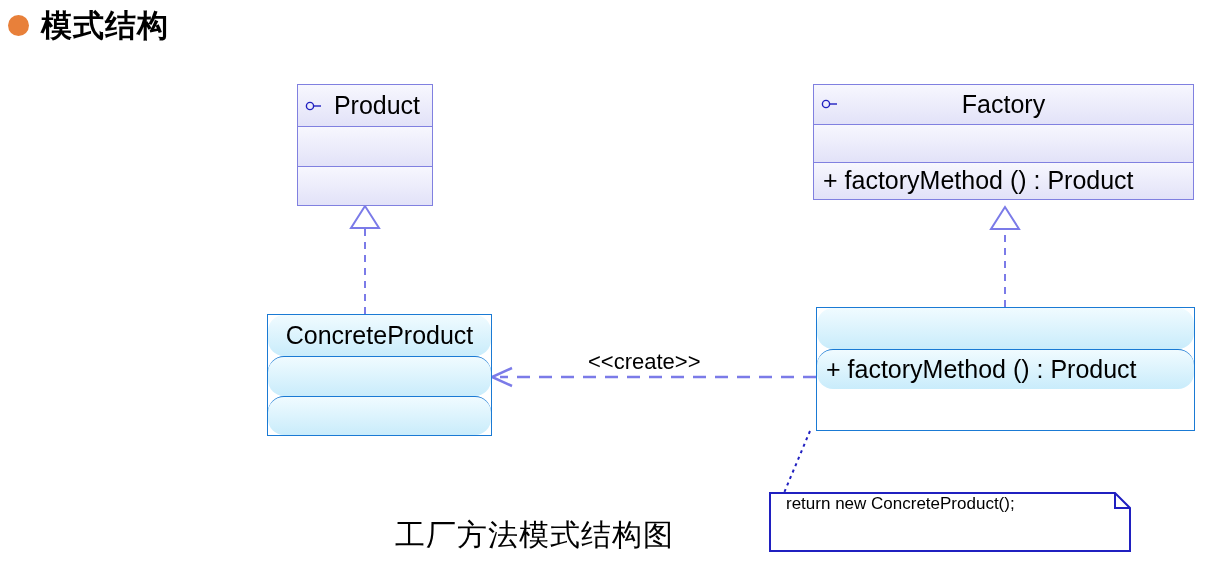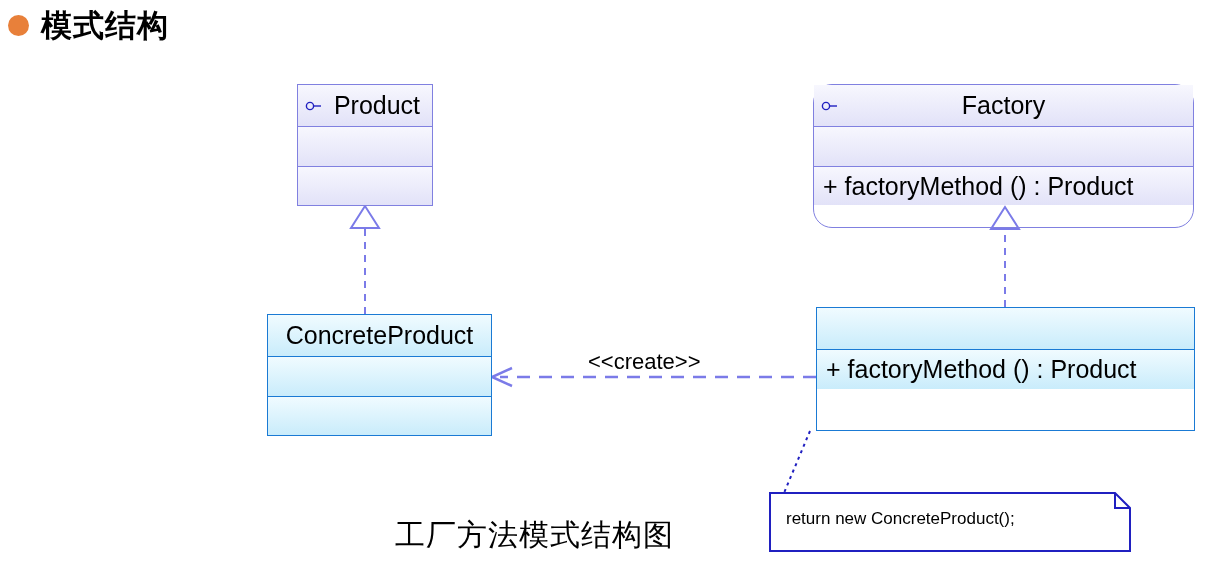--- a/index.html
+++ b/index.html
@@ -80,20 +80,21 @@
   .uml-class.lavender .compartment + .compartment {
     border-top: 1px solid #8080e0;
   }
 
   
   .uml-class.cyan {
     border: 1px solid #1a7ad4;
   }
   .uml-class.cyan .compartment {
     background: linear-gradient(to bottom, #f0fbff 0%, #c9ecfb 100%);
+    border-radius: 16px;
   }
   .uml-class.cyan .compartment + .compartment {
     border-top: 1px solid #1a7ad4;
   }
 
   .class-title {
     width: 100%;
     text-align: center;
     font-size: 25px;
     color: #000000;
@@ -196,21 +197,21 @@
       <svg class="lollipop" viewBox="0 0 18 10">
         <circle cx="5" cy="5" r="3.6" fill="none" stroke="#2020c0" stroke-width="1.4"></circle>
         <line x1="9" y1="5" x2="16" y2="5" stroke="#2020c0" stroke-width="1.4"></line>
       </svg>
       <span class="class-title left-pad">Product</span>
     </div>
     <div class="compartment" style="height:40px;"></div>
     <div class="compartment" style="height:39px;"></div>
   </div>
 
-  <div class="uml-class lavender" style="left:813px; top:84px; width:381px; height:144px;border-radius:19px;">
+  <div class="uml-class lavender" style="left:813px; top:84px; width:381px; height:116px;">
     <div class="compartment" style="height:41px;">
       <svg class="lollipop" viewBox="0 0 18 10">
         <circle cx="5" cy="5" r="3.6" fill="none" stroke="#2020c0" stroke-width="1.4"></circle>
         <line x1="9" y1="5" x2="16" y2="5" stroke="#2020c0" stroke-width="1.4"></line>
       </svg>
       <span class="class-title">Factory</span>
     </div>
     <div class="compartment" style="height:40px;"></div>
     <div class="compartment" style="height:39px;">
       <span class="member-row">+ factoryMethod () : Product</span>
@@ -227,19 +228,19 @@
 
   <div class="uml-class cyan" style="left:816px; top:307px; width:379px; height:124px;">
     <div class="compartment" style="height:41px;"></div>
     <div class="compartment" style="height:40px;">
       <span class="member-row">+ factoryMethod () : Product</span>
     </div>
   </div>
 
   <div class="edge-label" style="left:588px; top:349px;">&lt;&lt;create&gt;&gt;</div>
 
-  <div class="note" style="left:770px; top:493px; width:360px; height:52px;">
+  <div class="note" style="left:770px; top:478px; width:360px; height:52px;">
     <span class="note-text">return new ConcreteProduct();</span>
   </div>
 
   <div class="caption" style="left:395px; top:515px;">工厂方法模式结构图</div>
 
 </div>
 
 </body></html>

